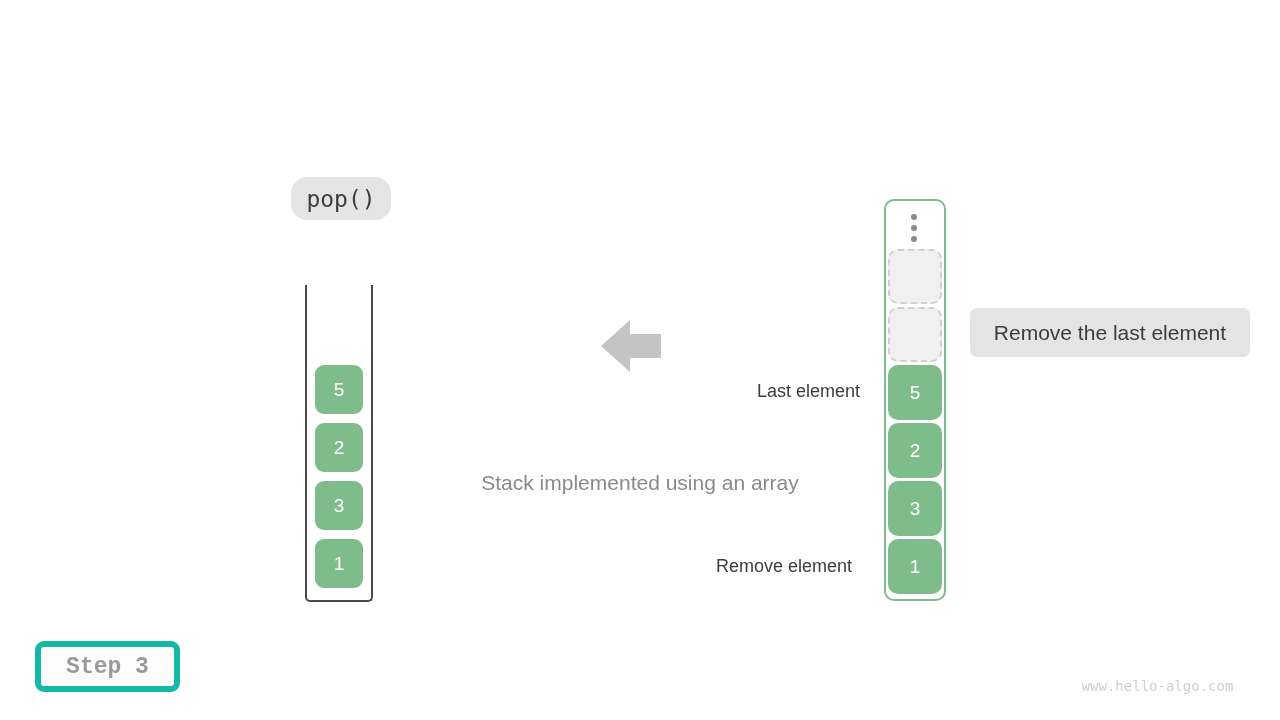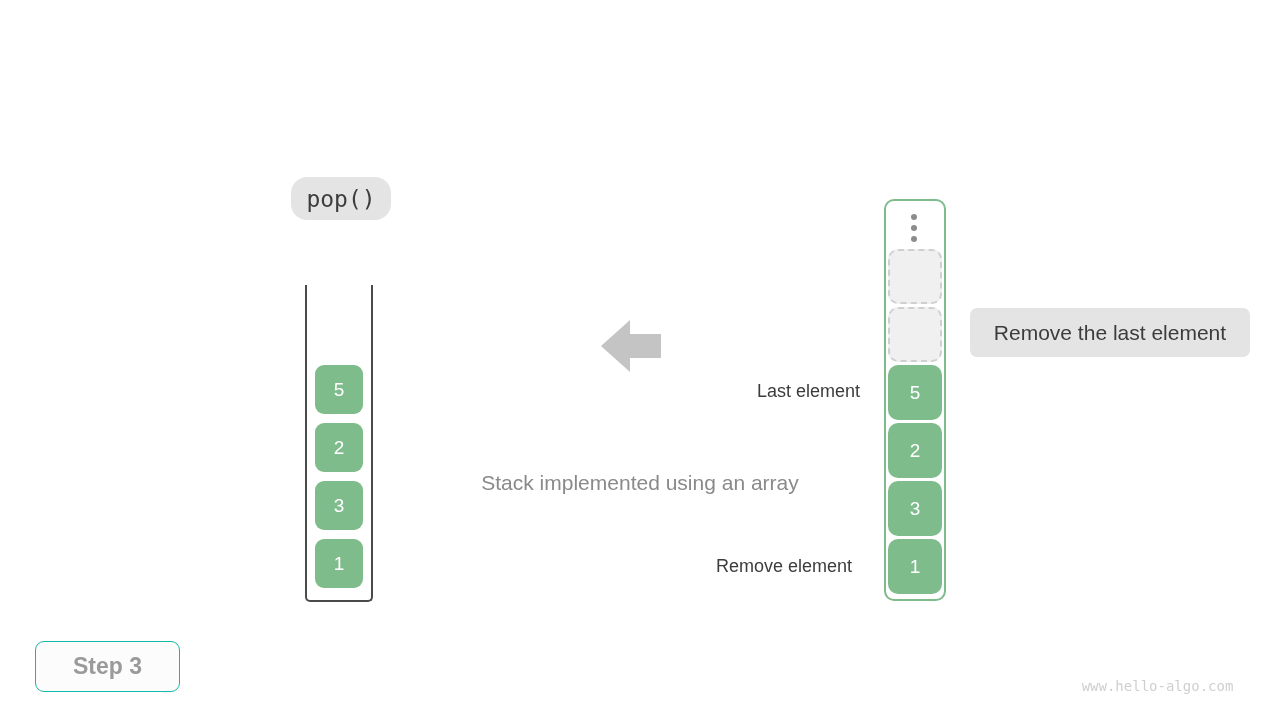--- a/index.html
+++ b/index.html
@@ -199,27 +199,27 @@
   }
 
   
   .step-badge {
     position: absolute;
     left: 35px;
     top: 641px;
     width: 145px;
     height: 51px;
     box-sizing: border-box;
-    border: 1px solid #14b8a6;
+    border: 6px solid #14b8a6;
     border-radius: 9px;
     background: #fcfcfc;
     display: flex;
     align-items: center;
     justify-content: center;
-    font-family: Liberation Sans, sans-serif;
+    font-family: Liberation Mono, monospace;
     font-size: 23px;
     font-weight: bold;
     color: #9a9a9a;
   }
 
   
   .watermark {
     position: absolute;
     left: 1055px;
     top: 678px;

